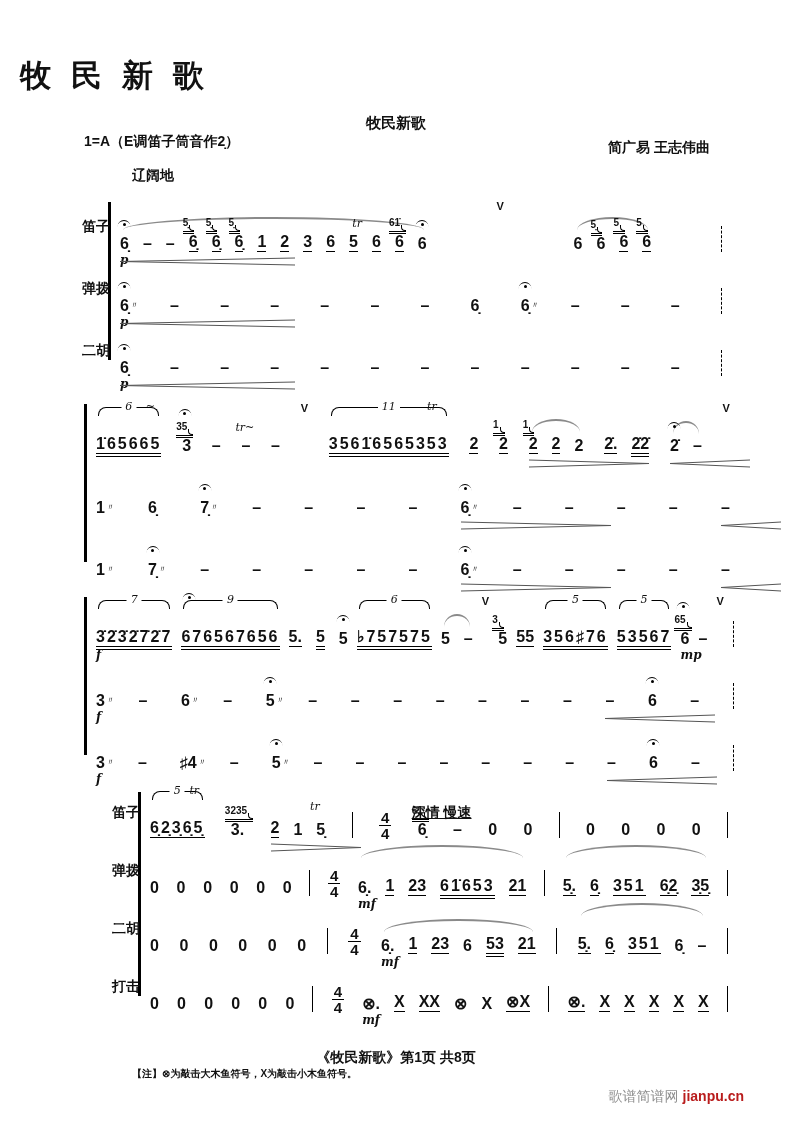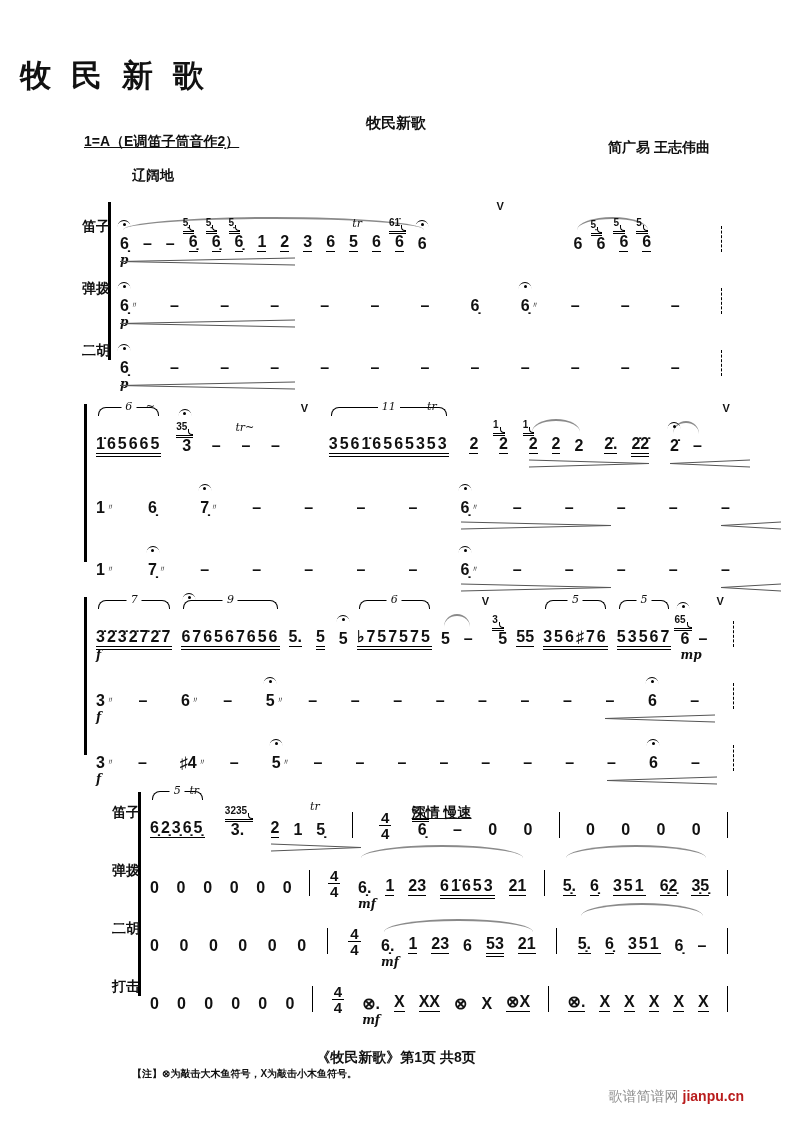--- a/index.html
+++ b/index.html
@@ -2,21 +2,21 @@
 <html><head>
 <meta charset="utf-8">
 <style>
   html,body{margin:0;padding:0;background:#fff;}
   .page{position:relative;width:792px;height:1121px;background:#ffffff;overflow:hidden;
         font-family:"Liberation Sans",sans-serif;color:#111;}
   .hdr{position:absolute;white-space:nowrap;}
   .title{top:55px;left:0;right:0;text-align:left;font-size:31px;font-weight:bold;
          letter-spacing:20px;text-indent:20px;}
   .subtitle{top:114px;left:0;right:0;text-align:center;font-size:15px;font-weight:bold;}
-  .keyline{top:133px;left:84px;font-size:14px;font-weight:bold;text-decoration:underline;}
+  .keyline{top:133px;left:84px;font-size:14px;font-weight:bold;}
   .composer{top:139px;right:82px;font-size:14px;font-weight:bold;}
   .tempo{top:167px;left:132px;font-size:14px;font-weight:bold;}
   .noteline{top:1019px;left:132px;font-size:10px;font-weight:bold;margin-top:48px;}
   .footer{top:1049px;left:0;right:0;text-align:center;font-size:14px;font-weight:bold;}
   .watermark{top:1088px;right:48px;font-size:14px;color:#8f8f8f;}
   .wm-domain{color:#b91c1c;font-weight:bold;margin-left:4px;}
 
   
   .sys{position:absolute;}
   .sys::before{content:"";position:absolute;left:-12px;top:12px;bottom:16px;width:3px;background:#000;}

